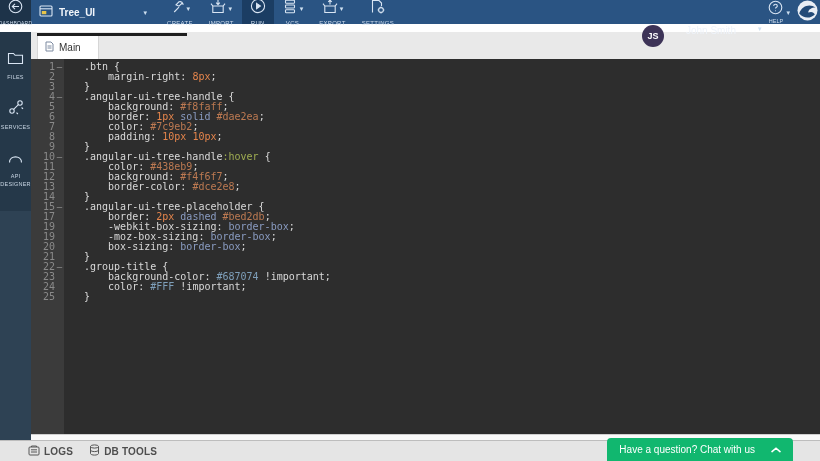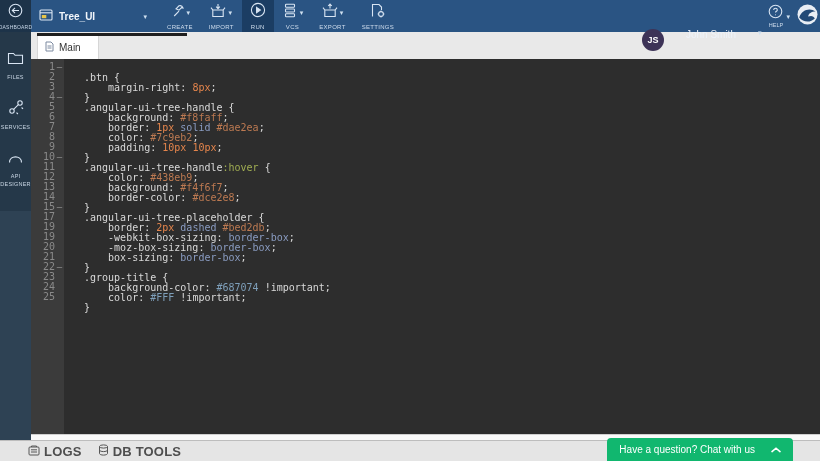--- a/index.html
+++ b/index.html
@@ -1,20 +1,20 @@
 <!DOCTYPE html>
 <html><head>
 <meta charset="utf-8">
 <style>
   * { margin:0; padding:0; box-sizing:border-box; }
   html,body { width:820px; height:461px; overflow:hidden; }
   body { font-family:"Liberation Sans", sans-serif; background:#fff; position:relative; }
 
   
-  .topbar { height:32px; background:#2a5483; display:flex; align-items:stretch; position:relative; z-index:5; }
+  .topbar { height:24px; background:#2a5483; display:flex; align-items:stretch; position:relative; z-index:5; }
   .dash { width:31px; background:#1d3349; display:flex; flex-direction:column; align-items:center; justify-content:center; gap:2px; cursor:pointer; }
   .dash .lbl { font-size:5px; letter-spacing:.2px; color:#c8d7e8; }
   .project { display:flex; align-items:center; gap:6px; padding:0 8px; width:124px; cursor:pointer; }
   .project .name { font-size:10px; font-weight:bold; color:#f2f6fb; }
   .caret { font-size:7px; color:#cfe0f0; line-height:1; }
   .project .caret { margin-left:auto; }
   .menu { display:flex; margin-left:4px; }
   .mbtn { display:flex; flex-direction:column; align-items:center; justify-content:center; padding:0 8px; gap:2px; cursor:pointer; }
   .mbtn.active { background:#1b3d63; }
   .mbtn .lbl { font-size:6px; letter-spacing:.3px; color:#cfdded; }
@@ -44,32 +44,32 @@
   .savewrap { position:absolute; right:8px; top:0; height:100%; display:flex; align-items:center; gap:10px; }
   .vdivider { width:1px; height:16px; background:#ddd; }
 
   
   .editor { flex:1; background:#2d2d2d; position:relative; overflow:hidden; font-family:"DejaVu Sans Mono", monospace; font-size:10px; line-height:10px; }
   .gutterbg { position:absolute; left:0; top:0; width:33px; height:100%; background:#3b3b3b; }
   .rows { position:absolute; left:0; top:3px; right:0; }
   .row { display:flex; height:10px; }
   .ln { width:24px; text-align:right; color:#8a8a8a; flex:none; }
   .fold { width:9px; text-align:center; color:#9a9a9a; flex:none; font-size:9px; cursor:pointer; }
-  .lc { padding-left:20px; white-space:pre; color:#d9d9d9;margin-top:11px; }
+  .lc { padding-left:20px; white-space:pre; color:#d9d9d9; }
   .tk-p { color:#d9d9d9; }
   .tk-n { color:#e5854c; }
   .tk-h { color:#bd7a52; }
   .tk-b { color:#7e9fba; }
   .tk-k { color:#8a9cc2; }
   .tk-g { color:#a0ad52; }
   .hstrip { height:6px; background:#fafafa; border-top:1px solid #cfcfcf; flex:none; }
 
   
   .bottombar { position:absolute; left:0; bottom:0; width:820px; height:21px; background:#e5e5e5; border-top:1px solid #bdbdbd; display:flex; align-items:center; padding-left:28px; gap:16px; }
-  .bitem { display:flex; align-items:center; gap:4px; font-size:13px; font-weight:bold; color:#4e4e4e; letter-spacing:.2px; cursor:pointer; }
+  .bitem { display:flex; align-items:center; gap:4px; font-size:10px; font-weight:bold; color:#4e4e4e; letter-spacing:.2px; cursor:pointer; }
 
   
   .chat { position:absolute; right:27px; bottom:0; height:23px; background:#11b76f; border-radius:4px 4px 0 0; display:flex; align-items:center; padding:0 12px; gap:16px; color:#fff; font-size:10px; cursor:pointer; z-index:10; }
 </style>
 </head>
 <body>
 
 <div class="topbar">
   <div class="dash">
     <span>

